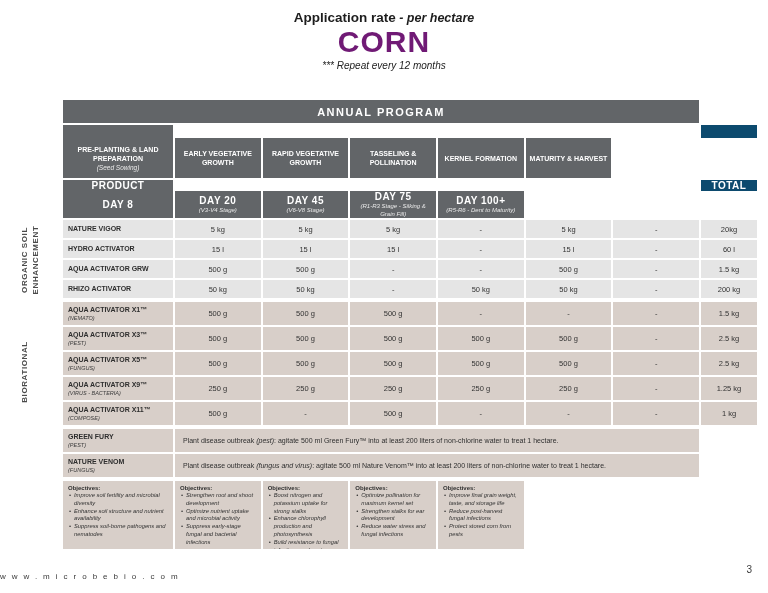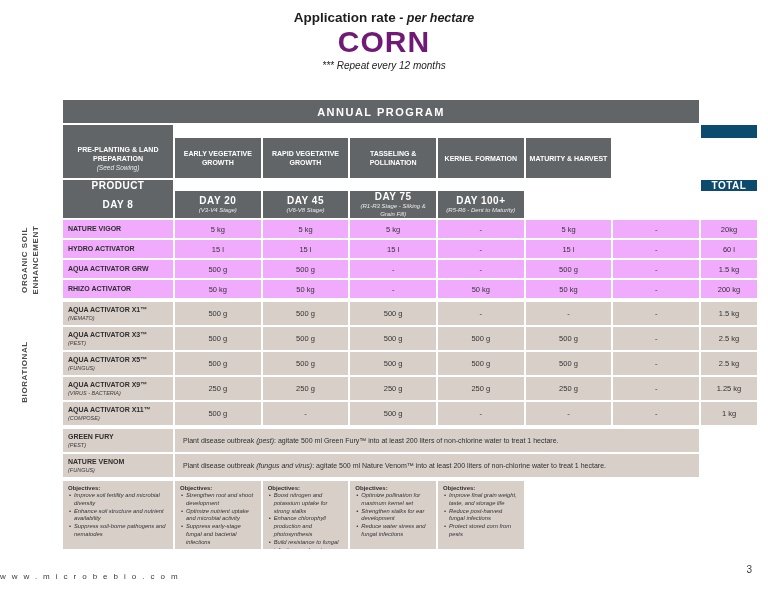--- a/index.html
+++ b/index.html
@@ -20,21 +20,21 @@
     color:#4a4a4a; line-height:1.35; }
   .side-organic { left:-27px; top:248px; }
   .side-biorational { left:-27px; top:360px; }
   
   .tbl { position:absolute; left:63px; top:100px; width:694px; }
   .row { display:grid; grid-template-columns:110px repeat(6,1fr) 56px; column-gap:2px; margin-bottom:2px; }
   .gap { margin-top:4px; }
   .cell { display:flex; flex-direction:column; justify-content:center; align-items:center; overflow:hidden; text-align:center; }
   .dark { background:#626568; color:#fff; }
   .sage { background:#0c4a6e; color:#fff; }
-  .bg1 { background:#f0abfc; }
+  .bg1 { background:#e5e5e5; }
   .bg2 { background:#D8CFC9; }
   .r-program { height:23px; }
   .program-cell { grid-column:1/8; font-size:11px; font-weight:bold; letter-spacing:1.5px; }
   .r-stage { height:53px; }
   .col8 { grid-column:8; }
   .stage-label { font-size:7px; font-weight:bold; line-height:1.3; padding:0 3px; }
   .stage-sub { font-size:6.5px; font-style:italic; color:#e9e9e9; margin-top:1px; }
   .r-day { height:38px; }
   .hdr-label { font-size:10px; font-weight:bold; letter-spacing:0.5px; }
   .day-sub { font-size:6px; font-style:italic; color:#e9e9e9; line-height:1.3; margin-top:1px; padding:0 3px; }

